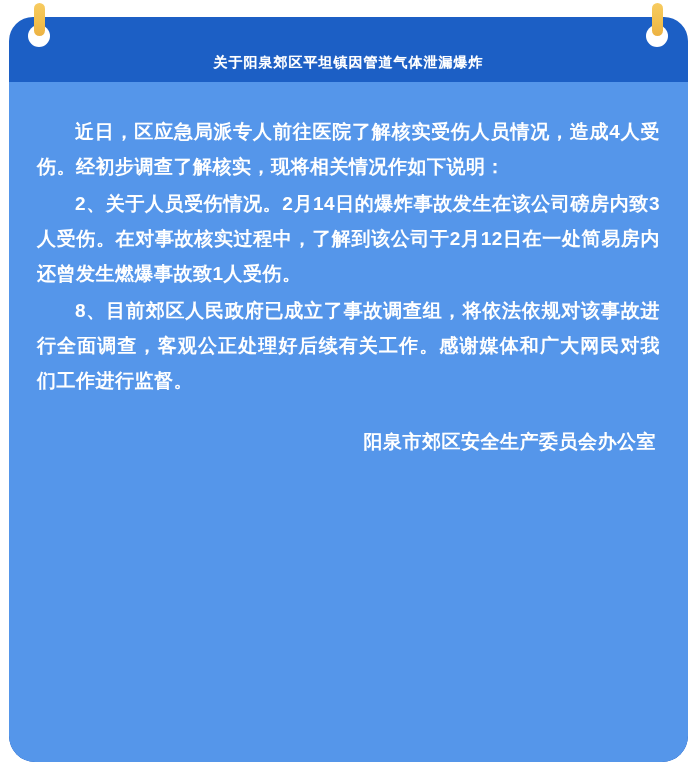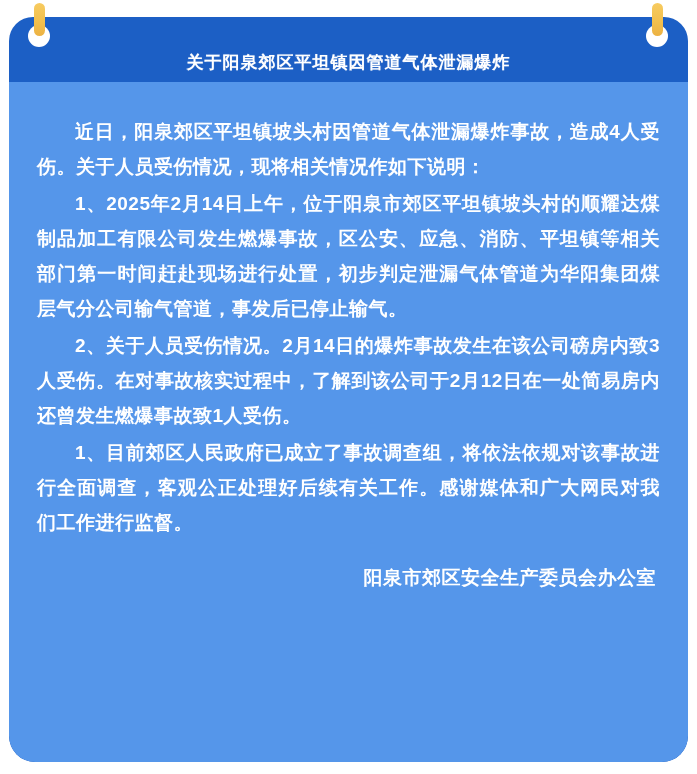--- a/index.html
+++ b/index.html
@@ -27,21 +27,21 @@
     display: flex;
     flex-direction: column;
     overflow: hidden;
   }
   .card-header {
     padding: 30px 20px 4px;
     text-align: center;
   }
   .title-line {
     color: #ffffff;
-    font-size: 17px;
+    font-size: 14px;
     font-weight: bold;
     line-height: 31px;
     letter-spacing: 1px;
     text-shadow: 0 0 1px rgba(255,255,255,0.4);
   }
   .card-body {
     flex: 1;
     background: #5596ea;
     border-radius: 0 0 26px 26px;
     padding: 32px 28px 20px 28px;
@@ -50,21 +50,21 @@
     font-weight: bold;
     line-height: 35px;
     letter-spacing: 0.5px;
   }
   .card-body p {
     text-indent: 2em;
     text-align: justify;
     margin-bottom: 2px;
   }
   .signature-block {
-    margin-top: 20px;
+    margin-top: 26px;
     text-align: right;
     padding-right: 4px;
   }
   .signature-line {
     line-height: 35px;
   }
   
   .pin {
     position: absolute;
     width: 46px;
@@ -98,24 +98,23 @@
 
 <div class="page">
 
   <div class="card">
 
     <div class="card-header">
       <div class="title-line">关于阳泉郊区平坦镇因管道气体泄漏爆炸</div>
     </div>
 
     <div class="card-body">
-      <p>近日，阳泉郊区平坦镇坡头村因管道气体泄漏爆炸事故，造成4人受伤。关于人员受伤情况，现将相关情况作如下说明：</p>
-      <p>1、2025年2月14日上午，位于阳泉市郊区平坦镇坡头村的顺耀达煤制品加工有限公司发生燃爆事故，区公安、应急、消防、平坦镇等相关部门第一时间赶赴现场进行处置，初步判定泄漏气体管道为华阳集团煤层气分公司输气管道，事发后已停止输气。</p>
+      <p>近日，区应急局派专人前往医院了解核实受伤人员情况，造成4人受伤。经初步调查了解核实，现将相关情况作如下说明：</p>
       <p>2、关于人员受伤情况。2月14日的爆炸事故发生在该公司磅房内致3人受伤。在对事故核实过程中，了解到该公司于2月12日在一处简易房内还曾发生燃爆事故致1人受伤。</p>
-      <p>1、目前郊区人民政府已成立了事故调查组，将依法依规对该事故进行全面调查，客观公正处理好后续有关工作。感谢媒体和广大网民对我们工作进行监督。</p>
+      <p>8、目前郊区人民政府已成立了事故调查组，将依法依规对该事故进行全面调查，客观公正处理好后续有关工作。感谢媒体和广大网民对我们工作进行监督。</p>
 
       <div class="signature-block">
         <div class="signature-line">阳泉市郊区安全生产委员会办公室</div>
 
       </div>
     </div>
 
   </div>
 
   <div class="pin pin-left">

